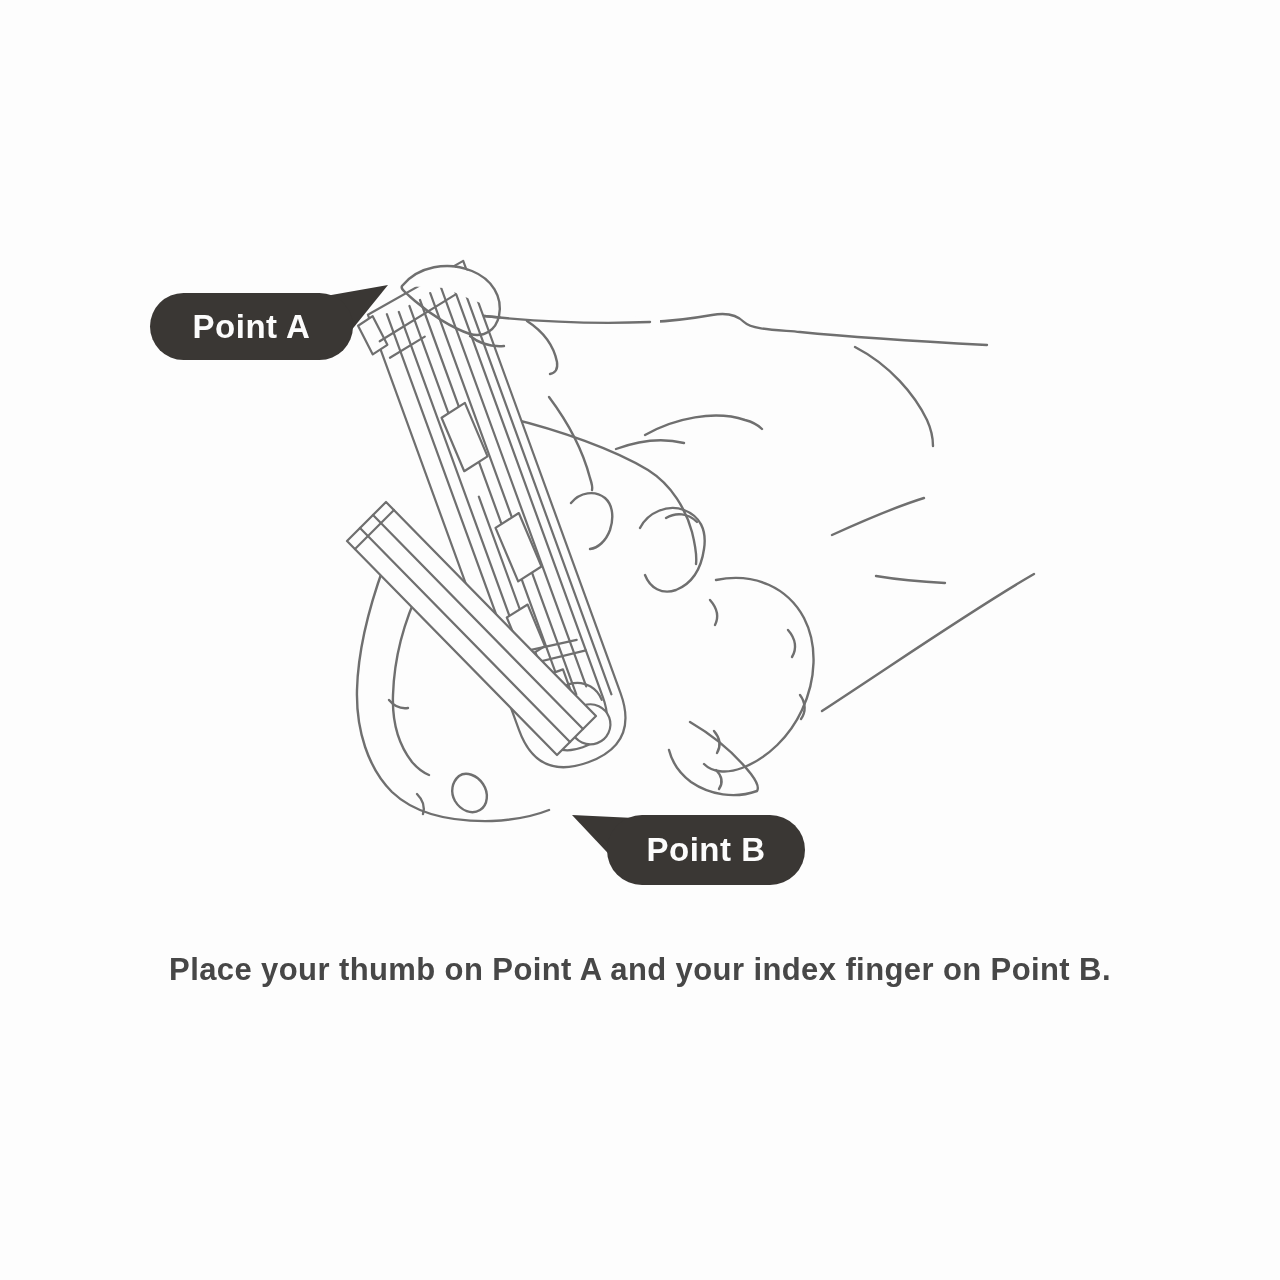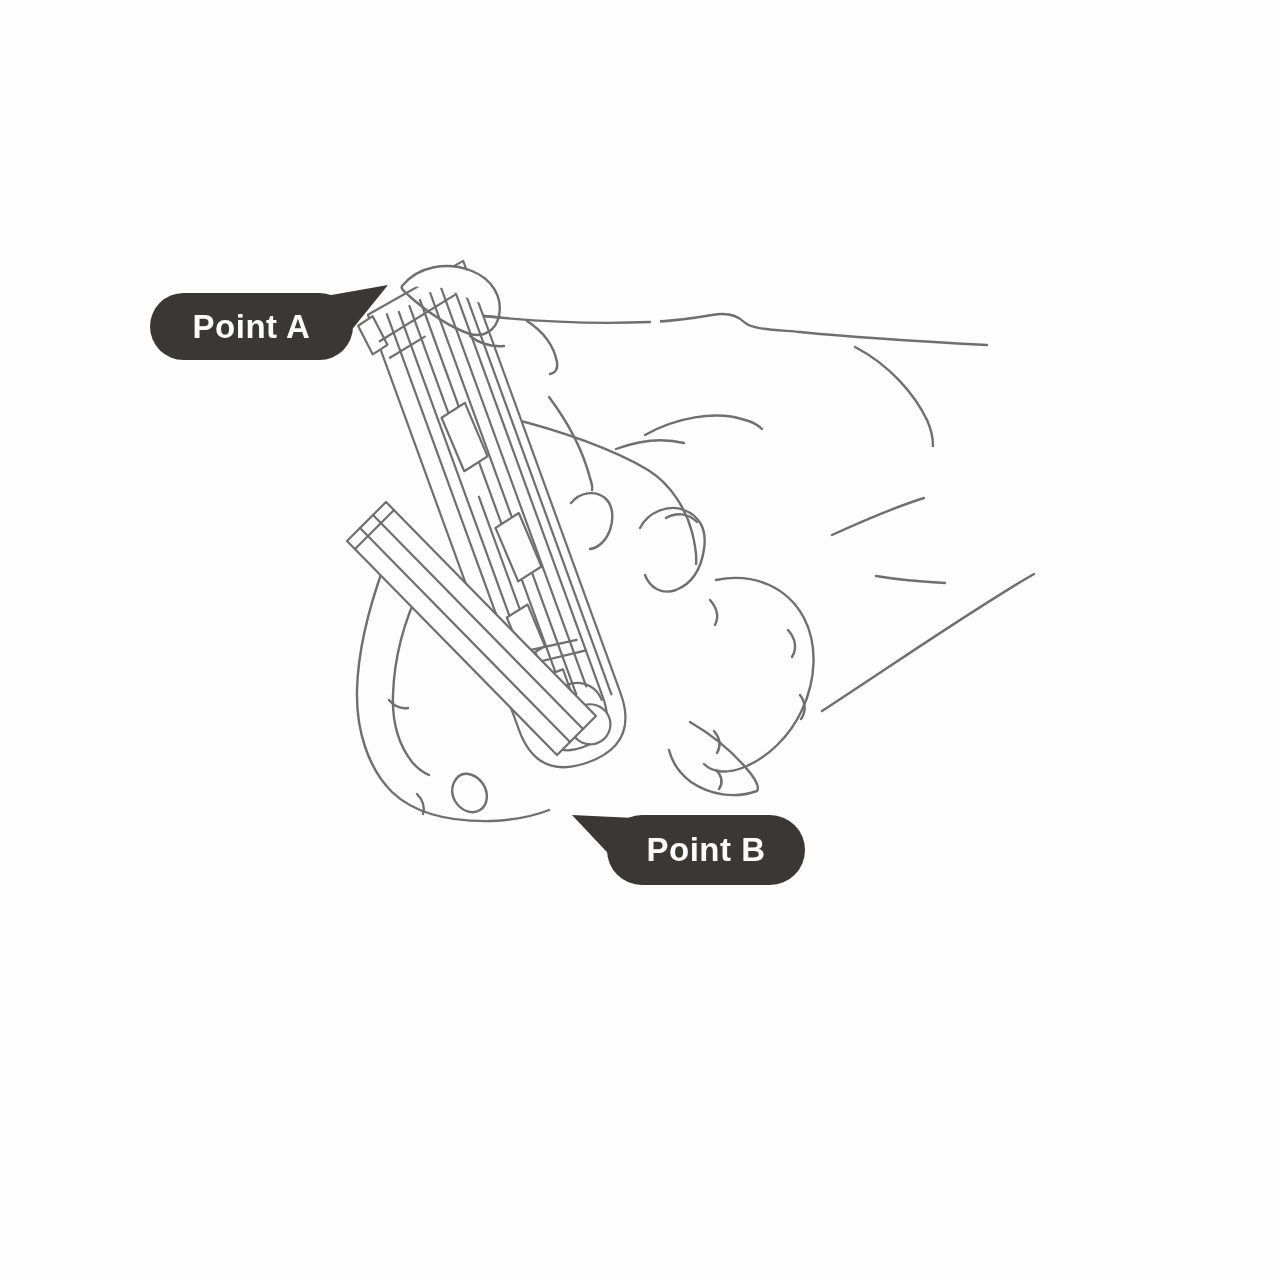--- a/index.html
+++ b/index.html
@@ -155,14 +155,15 @@
     </g>
   </svg>
 
   <div class="callout callout-b">
     <span>Point B</span>
   </div>
   <div class="callout callout-a">
     <span>Point A</span>
   </div>
 
+  <div class="caption">Place your thumb on Point A and your index finger on Point B.</div>
 
 </div>
 
 </body></html>

